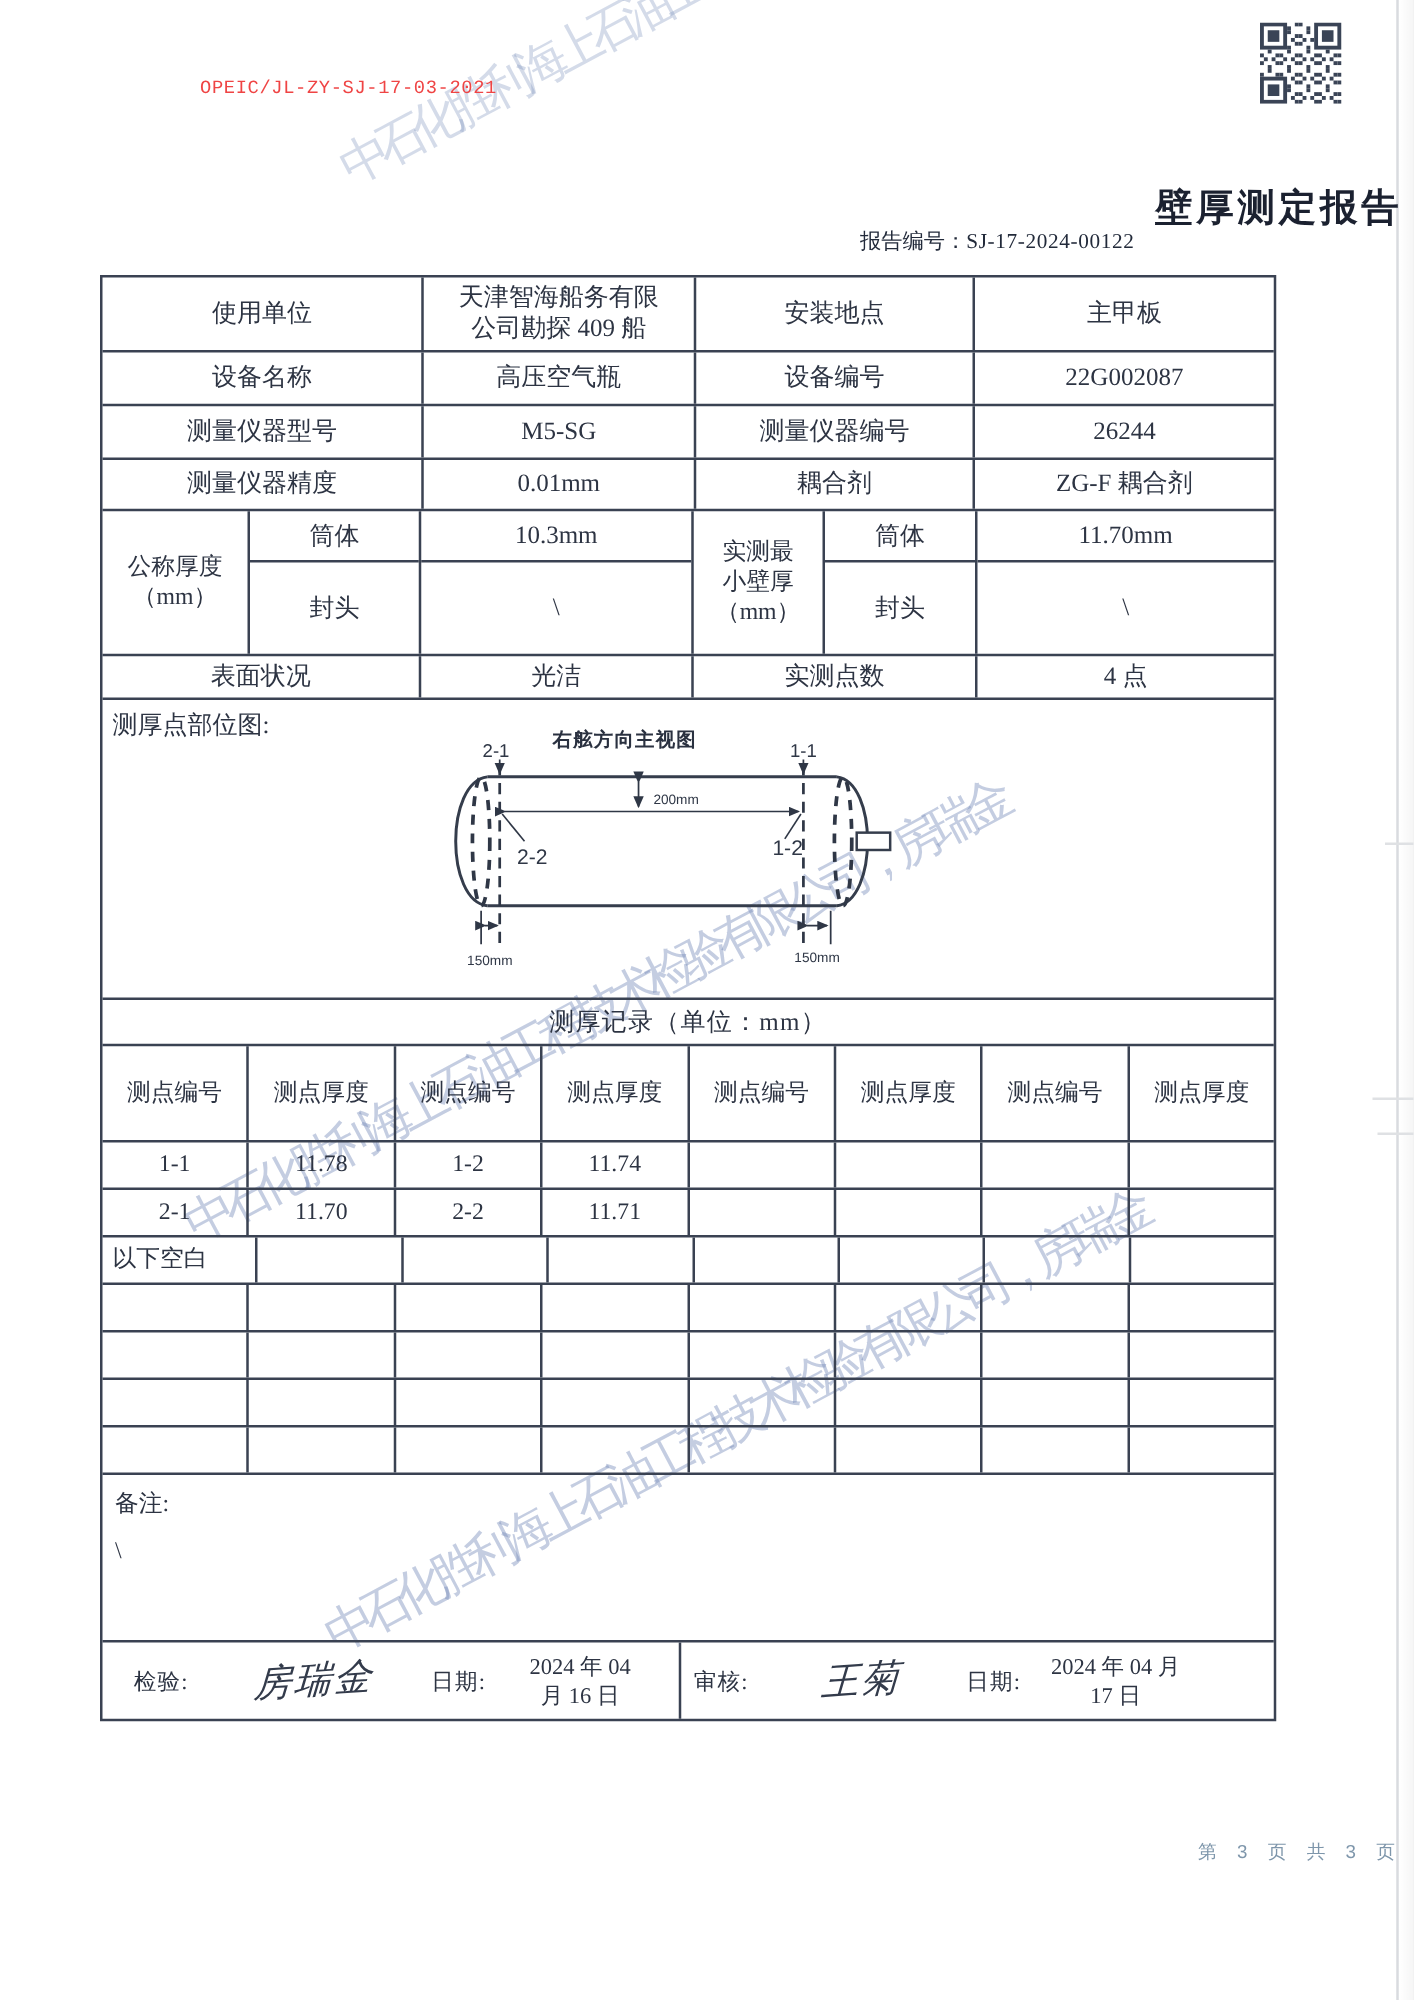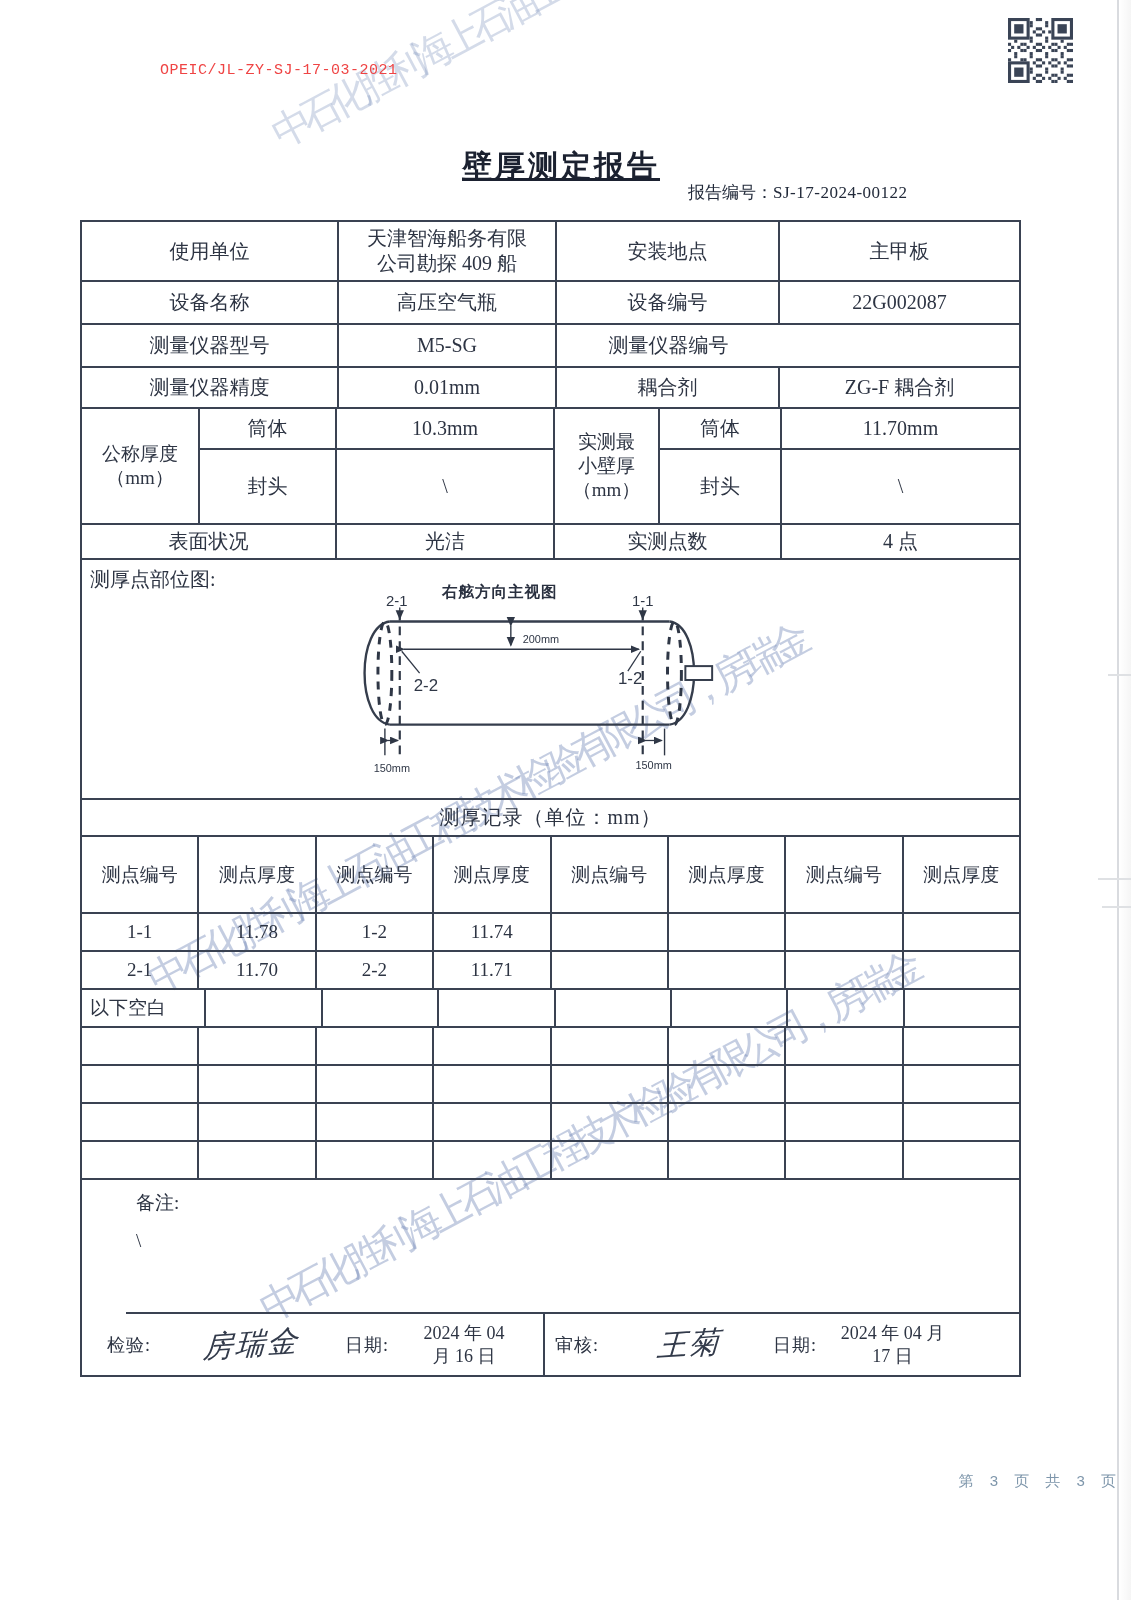--- a/index.html
+++ b/index.html
@@ -27,22 +27,22 @@
   }
   .wm1{left:262px;top:112px;color:rgba(124,145,188,0.33);}
   .wm2{left:138px;top:958px;}
   .wm3{left:250px;top:1286px;}
   
   .doc-code{position:absolute;left:160px;top:62px;z-index:2;
     font-family:"Liberation Mono","DejaVu Sans Mono",monospace;
     font-size:15px;color:#ef4444;letter-spacing:0.5px;}
   .qr{position:absolute;left:1007px;top:18px;z-index:2;}
   .report-title{position:absolute;left:0;width:1122px;top:146px;z-index:2;
-    text-align:center;font-family:"Liberation Sans","DejaVu Sans",sans-serif;
-    font-weight:bold;font-size:30px;color:#1b2130;letter-spacing:3px;text-decoration:underline;}
+    text-align:right;font-family:"Liberation Sans","DejaVu Sans",sans-serif;
+    font-weight:bold;font-size:30px;color:#1b2130;letter-spacing:3px;}
   .report-no{position:absolute;left:688px;top:181px;z-index:2;font-size:17px;color:#222a3a;}
   .report-no b{font-weight:normal;letter-spacing:0.5px;}
   
   .doc-table{position:absolute;left:80px;top:220px;width:941px;z-index:2;
     border:2.5px solid var(--ln);background:transparent;}
   .row{display:flex;border-bottom:2px solid var(--ln);}
   .row:last-child{border-bottom:none;}
   .cell{display:flex;align-items:center;justify-content:center;
     border-right:2px solid var(--ln);font-size:20px;color:var(--tx);
     text-align:center;line-height:1.25;}
@@ -50,21 +50,21 @@
   .pre{white-space:pre-line;}
   
   .r1{height:60px}.r2{height:43px}.r3{height:43px}.r4{height:41px}
   .r56{height:116px}.r7{height:35px}
   .diag-row{height:240px;position:relative;border-bottom:2px solid var(--ln);}
   .rtitle{height:37px;display:flex;align-items:center;justify-content:center;
     font-size:20px;border-bottom:2px solid var(--ln);letter-spacing:1px;}
   .rhead{height:77px}
   .rrow{height:38px}
   .rem{height:134px;border-bottom:2px solid var(--ln);padding:10px 10px;font-size:19px;
-    display:block;margin-left:44px;}
+    display:block;}
   .rem .slash{margin-top:14px;font-size:19px;}
   
   .c1{flex:0 0 257px}.c2{flex:0 0 218px}.c3{flex:0 0 223px}.cl{flex:1 1 auto}
   
   .g1{flex:0 0 118px;font-size:19px}.g2{flex:0 0 137px}.g3{flex:0 0 218px}
   .g4{flex:0 0 105px;font-size:19px}.g5{flex:0 0 122px}
   .stack{display:flex;flex-direction:column;border-right:2px solid var(--ln);}
   .stack:last-child{border-right:none;}
   .sub{flex:0 0 41px;display:flex;align-items:center;justify-content:center;
     border-bottom:2px solid var(--ln);font-size:20px;}
@@ -237,20 +237,21 @@
     <div class="row r2">
       <div class="cell c1">设备名称</div>
       <div class="cell c2">高压空气瓶</div>
       <div class="cell c3">设备编号</div>
       <div class="cell cl">22G002087</div>
     </div>
     <div class="row r3">
       <div class="cell c1">测量仪器型号</div>
       <div class="cell c2">M5-SG</div>
       <div class="cell c3">测量仪器编号</div>
+      <div class="cell cl">26244</div>
     </div>
     <div class="row r4">
       <div class="cell c1">测量仪器精度</div>
       <div class="cell c2">0.01mm</div>
       <div class="cell c3">耦合剂</div>
       <div class="cell cl">ZG-F 耦合剂</div>
     </div>
 
     <div class="row r56">
       <div class="cell g1 pre">公称厚度

